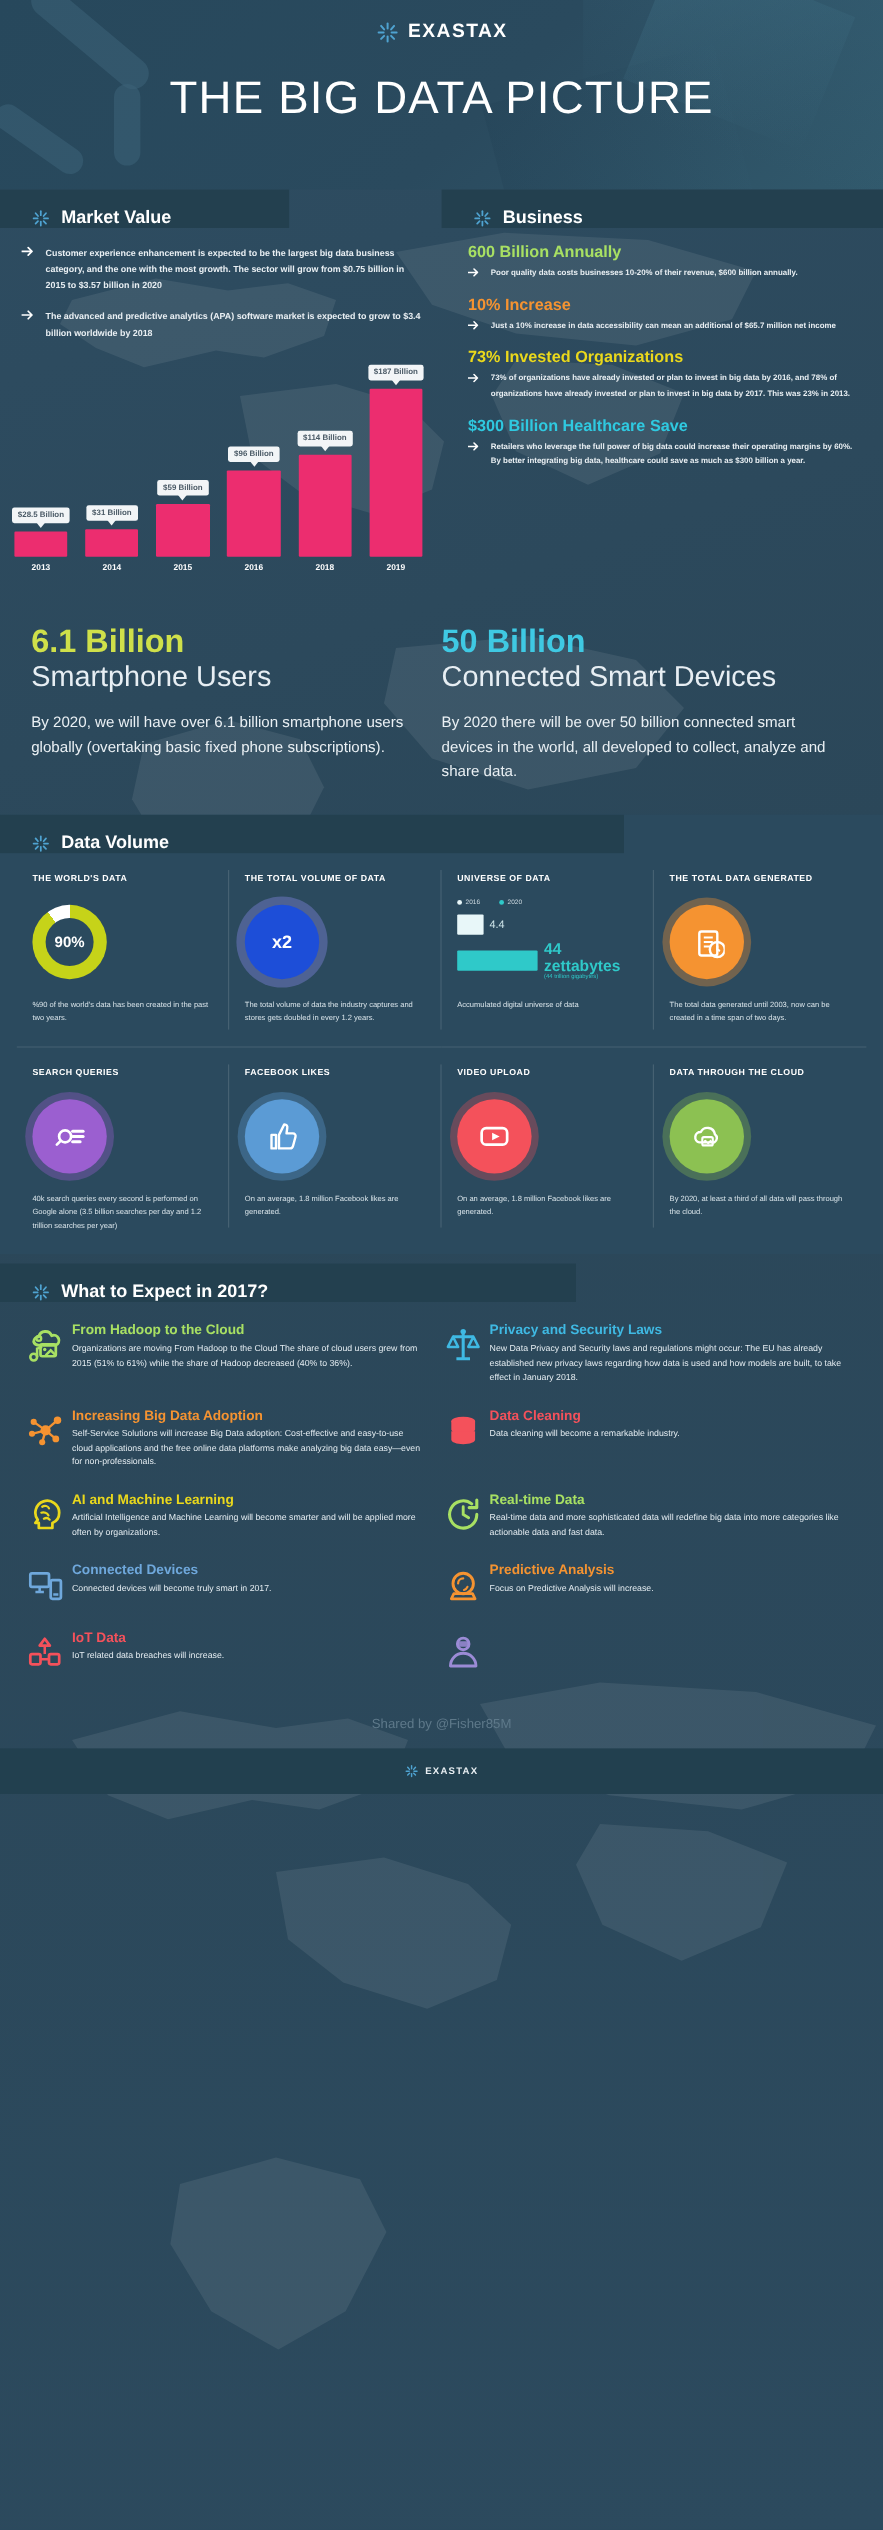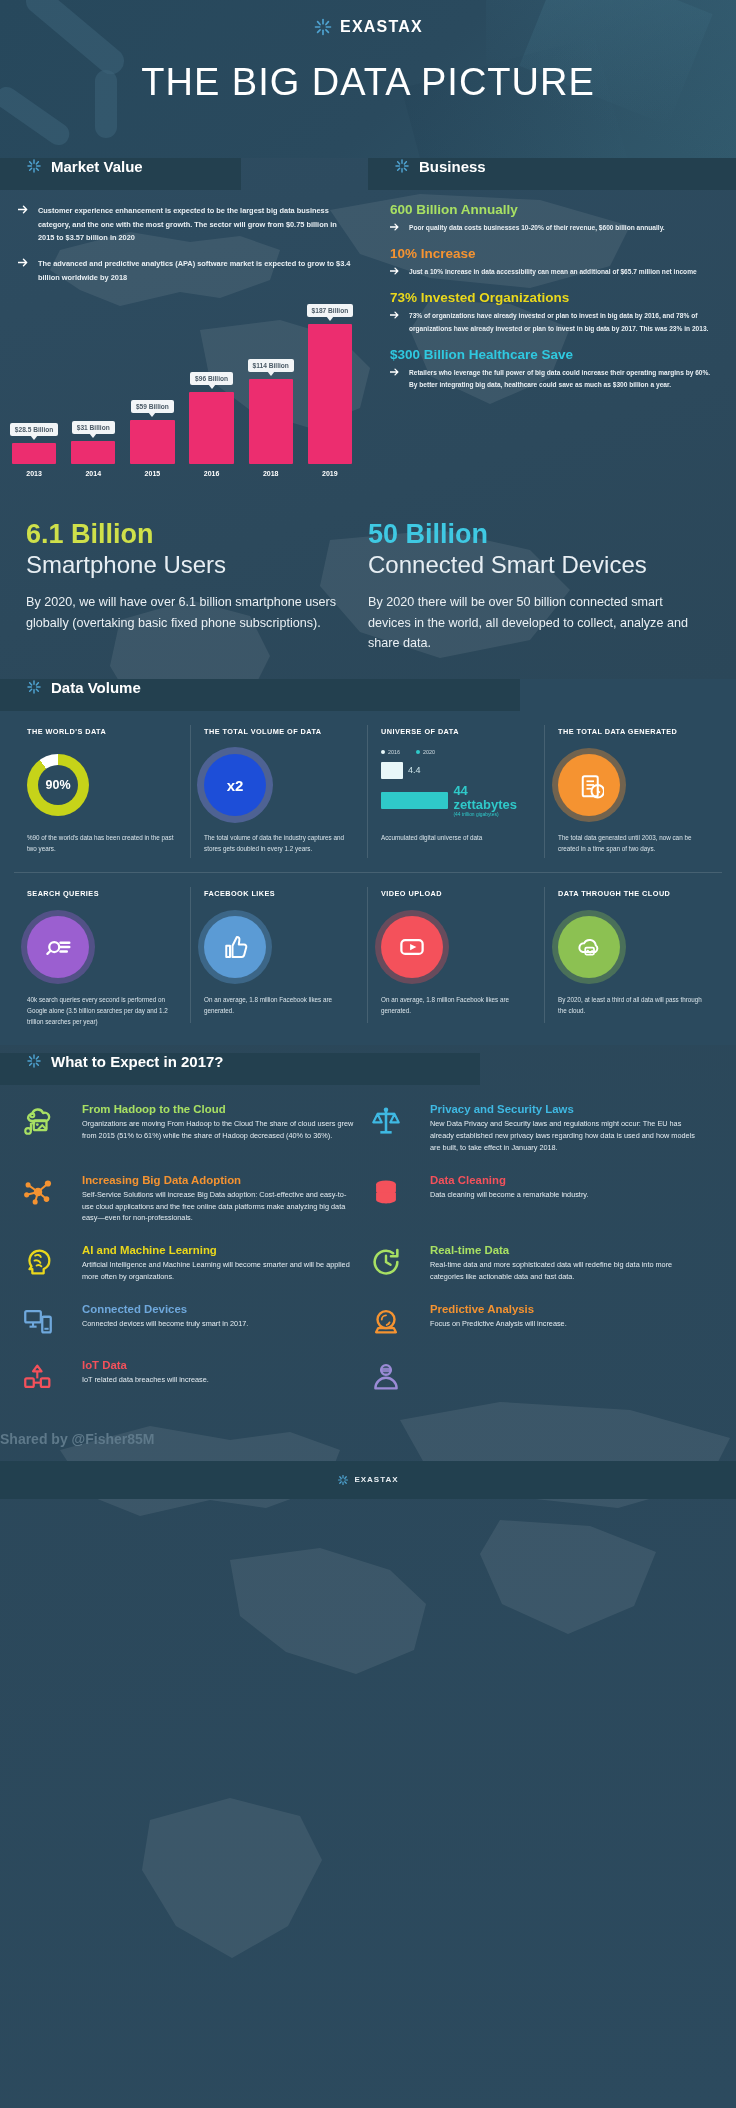--- a/index.html
+++ b/index.html
@@ -21,21 +21,21 @@
   .pill{position:absolute;background:#3c6278;opacity:.55;border-radius:40px}
   .pill1{left:15px;top:18px;width:120px;height:26px;transform:rotate(40deg)}
   .pill2{left:95px;top:70px;width:22px;height:68px}
   .pill3{left:-10px;top:105px;width:85px;height:22px;transform:rotate(35deg)}
   .brand{display:flex;align-items:center;justify-content:center;gap:7px;padding-top:17px;position:relative;z-index:3}
   .brand-name{font-size:16px;font-weight:bold;letter-spacing:1.2px;color:#fff}
   .big-title{text-align:center;font-size:38px;letter-spacing:1px;font-weight:300;
              color:#fff;margin-top:24px;position:relative;z-index:3;font-family:"Liberation Sans",sans-serif}
 
   
-  .secbar{background:#23404f;height:32px;display:flex;align-items:flex-start;gap:9px;
+  .secbar{background:#23404f;height:32px;display:flex;align-items:flex-end;gap:9px;
           padding-left:26px;position:relative;z-index:3}
   .secbar .t{font-size:15px;font-weight:600;color:#fff}
 
   .row-top{display:flex;position:relative;z-index:3}
   .col-left{width:368px}
   .col-right{width:368px}
   .bar-left{width:241px}
   .bar-right{width:100%}
 
   
@@ -92,26 +92,26 @@
   .dot{width:4px;height:4px;border-radius:50%;display:inline-block}
   .ub{display:flex;align-items:center;gap:5px;margin-bottom:5px}
   .ub .bx{height:17px;border-radius:1px}
   .ub .v{font-size:9px;color:#cfe6ea;font-weight:400}
   .zt{font-size:13px;color:#2fc9c9;font-weight:bold;line-height:1.1}
   .ztsub{font-size:4.9px;color:#2fc9c9}
 
   
   .exp{position:relative;z-index:3;padding-bottom:10px}
   .expgrid{display:flex;flex-wrap:wrap;padding:18px 20px 0}
-  .ecell{width:50%;display:flex;gap:26px;margin-bottom:20px;padding-right:14px}
+  .ecell{width:50%;display:flex;gap:4px;margin-bottom:20px;padding-right:14px}
   .eico{flex:0 0 36px;height:36px;display:flex;align-items:center;justify-content:center}
   .etitle{font-size:11.4px;font-weight:bold;margin-bottom:3px}
   .etxt{font-size:7.3px;line-height:1.62;color:#e4ecf1}
 
-  .credit{font-size:14px;color:#5e798a;font-weight:700;padding:6px 0 14px;position:relative;z-index:3}
+  .credit{text-align:center;font-size:11px;color:#5e798a;font-weight:400;padding:6px 0 14px;position:relative;z-index:3}
   .footer{background:#22404f;height:38px;display:flex;align-items:center;justify-content:center;gap:5px;position:relative;z-index:3}
   .footer .fb{font-size:8px;font-weight:bold;letter-spacing:1px;color:#e8eef2}
 </style>
 </head>
 <body>
 
 <div class="page">
 
   <svg class="mapbg" viewBox="0 0 736 2108" preserveAspectRatio="none">
     <g fill="#ffffff" opacity="0.55">

